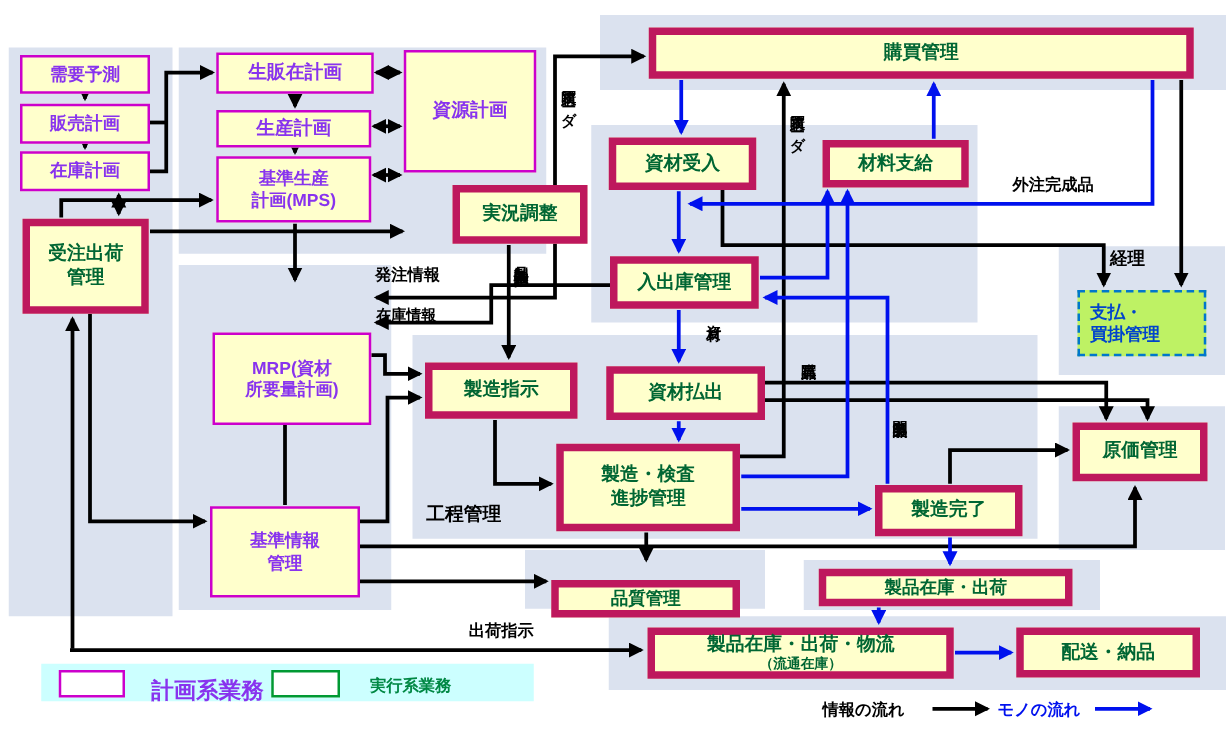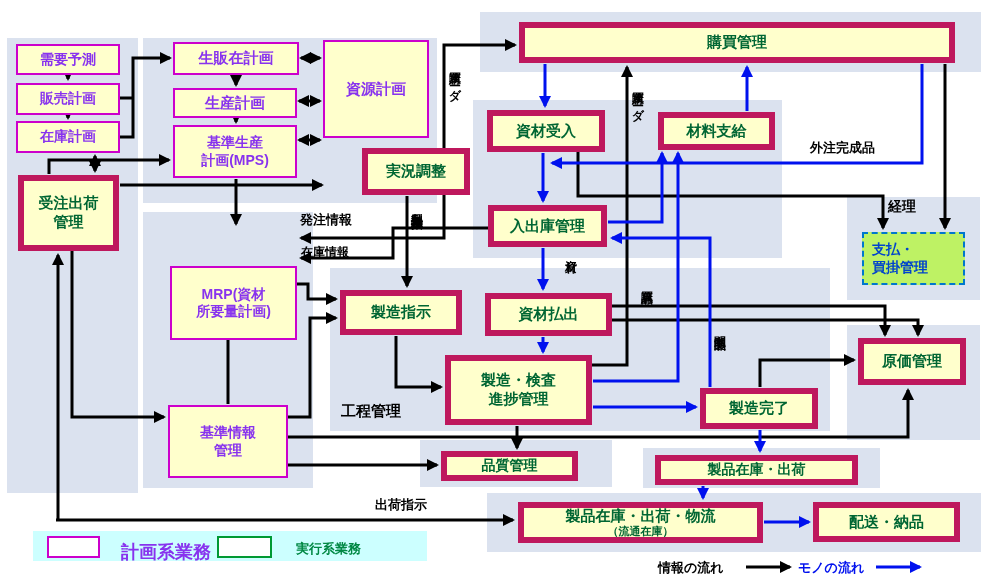--- a/index.html
+++ b/index.html
@@ -126,21 +126,21 @@
 管理</div>
   <div class="box exec f15" style="left:519px;top:22px;width:436px;height:41px;">購買管理</div>
   <div class="box exec f15" style="left:487px;top:110px;width:118px;height:42px;">資材受入</div>
   <div class="box exec f15" style="left:658px;top:112px;width:117px;height:38px;">材料支給</div>
   <div class="box exec f15" style="left:488px;top:205px;width:119px;height:42px;">入出庫管理</div>
   <div class="box exec f15" style="left:485px;top:293px;width:127px;height:43px;">資材払出</div>
   <div class="box exec f15" style="left:340px;top:290px;width:122px;height:45px;">製造指示</div>
   <div class="box exec f15" style="left:445px;top:355px;width:147px;height:70px;">製造・検査
 進捗管理</div>
   <div class="box exec f15" style="left:700px;top:388px;width:118px;height:41px;">製造完了</div>
-  <div class="box exec" style="left:441px;top:451px;width:137px;height:30px;">品質管理</div>
+  <div class="box exec" style="left:441px;top:464px;width:151px;height:30px;">品質管理</div>
   <div class="box exec f15" style="left:858px;top:338px;width:108px;height:47px;">原価管理</div>
   <div class="box exec" style="left:655px;top:455px;width:203px;height:30px;">製品在庫・出荷</div>
   <div class="box exec f15" style="left:518px;top:502px;width:245px;height:41px;flex-direction:column;line-height:1.1;">
     <span>製品在庫・出荷・物流</span>
     <span class="sub">（流通在庫）</span>
   </div>
   <div class="box exec f15" style="left:813px;top:502px;width:147px;height:40px;">配送・納品</div>
 
   <div class="box fin" style="left:862px;top:232px;width:103px;height:53px;">支払・
 買掛管理</div>

